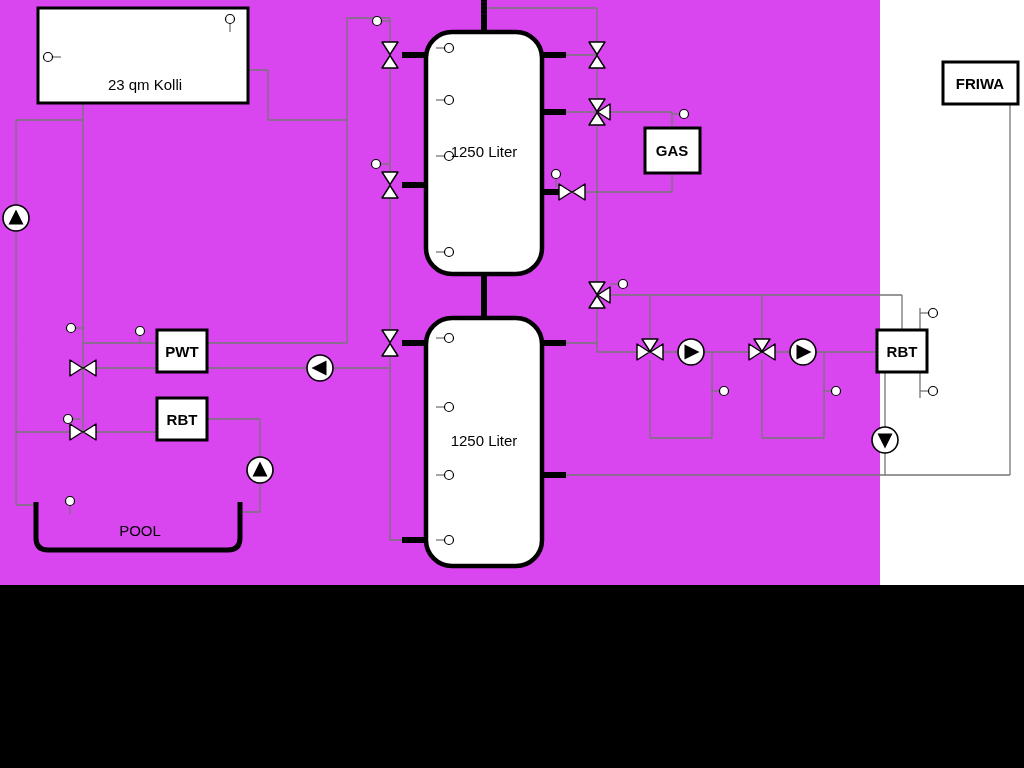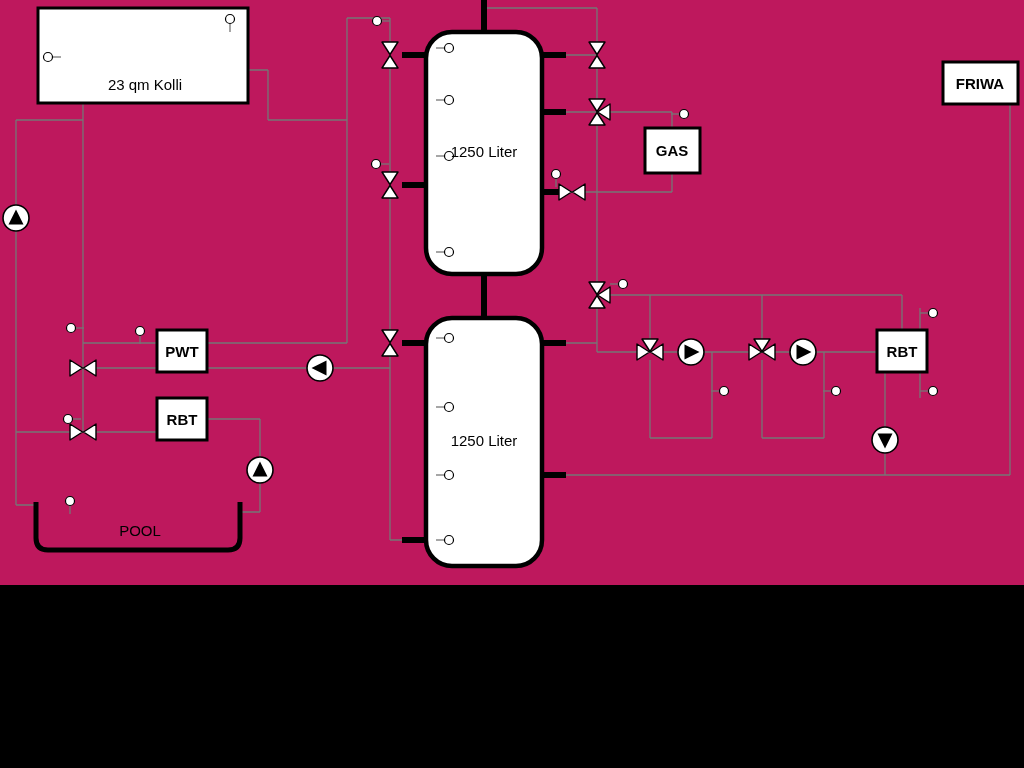--- a/index.html
+++ b/index.html
@@ -1,17 +1,17 @@
 <!DOCTYPE html>
 <html><head>
 <meta charset="utf-8">
 <style>
   html,body{margin:0;padding:0;background:#ffffff;}
   .page{position:relative;width:1024px;height:768px;overflow:hidden;background:#ffffff;}
-  .stage{position:absolute;left:0;top:0;width:1024px;height:585px;background:#be185d;}
+  .stage{position:absolute;left:0;top:0;width:880px;height:585px;background:#d946ef;}
   .footer{position:absolute;left:0;top:585px;width:1024px;height:183px;background:#000000;}
   .pipe{stroke:#767676;stroke-width:1.3;fill:none;}
   .stub{stroke:#000000;stroke-width:6;fill:none;}
   .box{fill:#ffffff;stroke:#000000;stroke-width:3;}
   .tank{fill:#ffffff;stroke:#000000;stroke-width:4.5;}
   .poolline{fill:none;stroke:#000000;stroke-width:5;}
   .valve{fill:#ffffff;stroke:#000000;stroke-width:1.4;stroke-linejoin:round;}
   .comp-fill{fill:#ffffff;stroke:#000000;stroke-width:1.6;}
   .sensor-c{fill:#ffffff;stroke:#000000;stroke-width:1.2;}
   .lbl{font:15px "Liberation Sans",sans-serif;fill:#000000;text-anchor:middle;}

